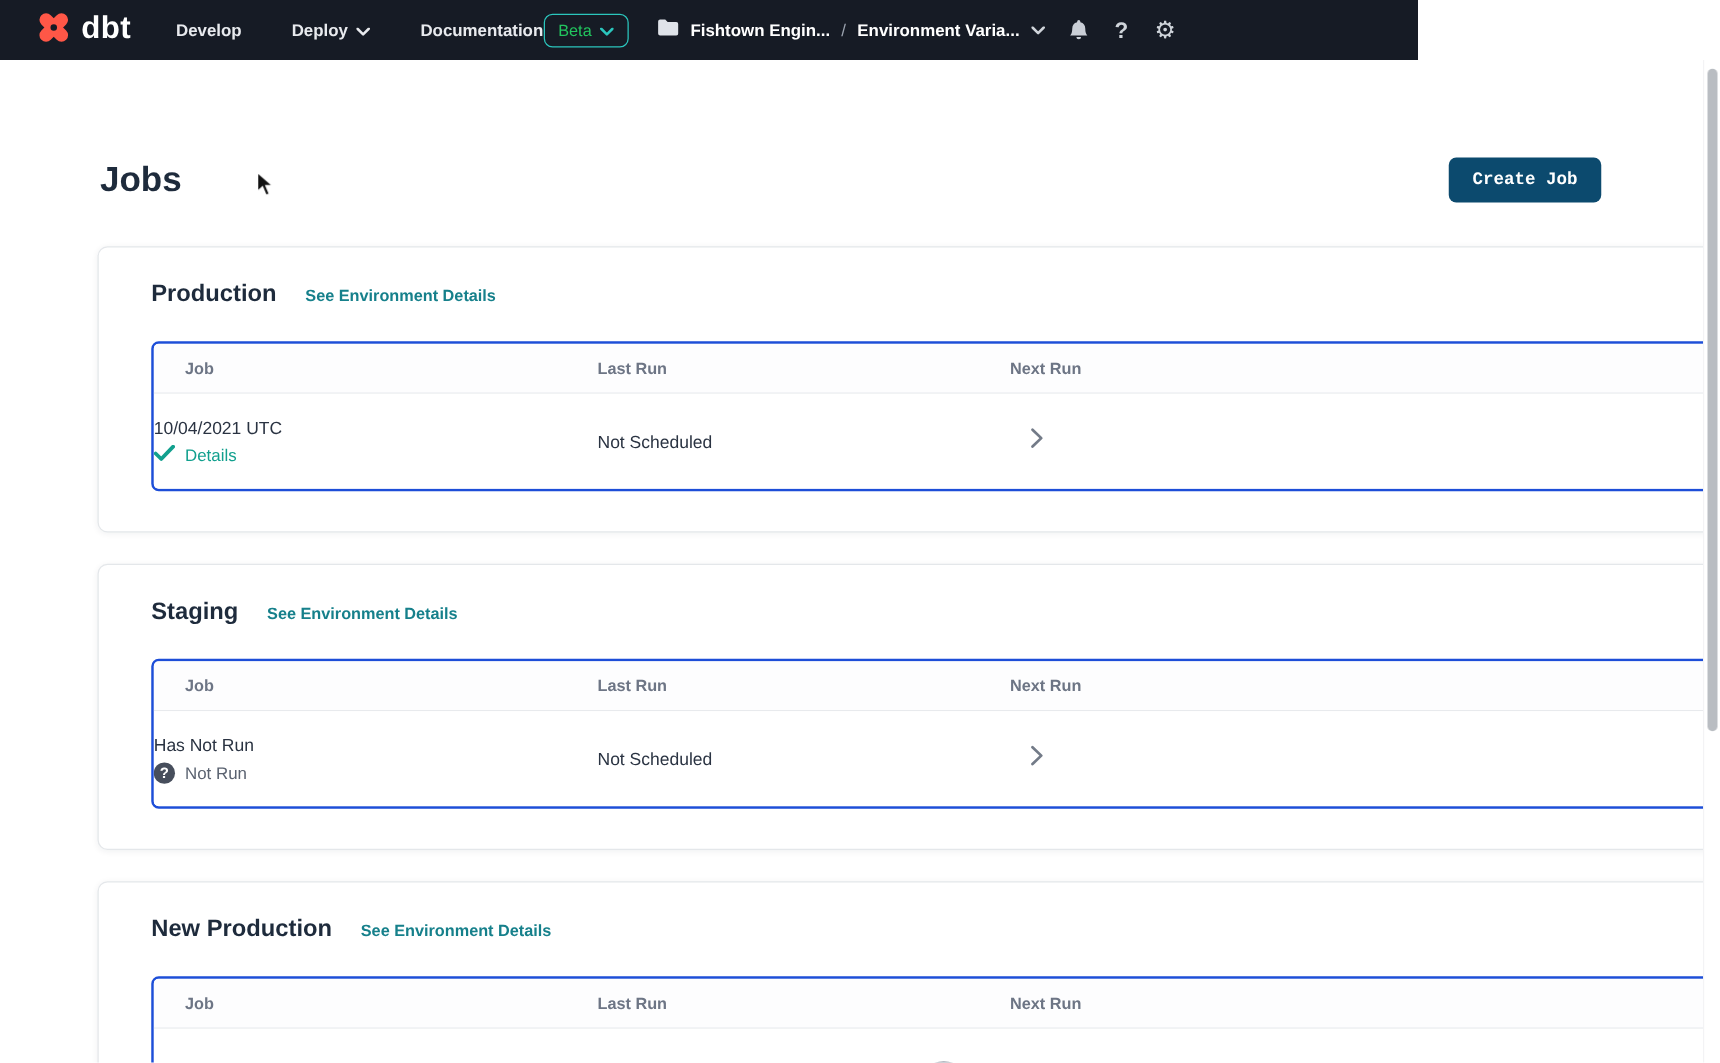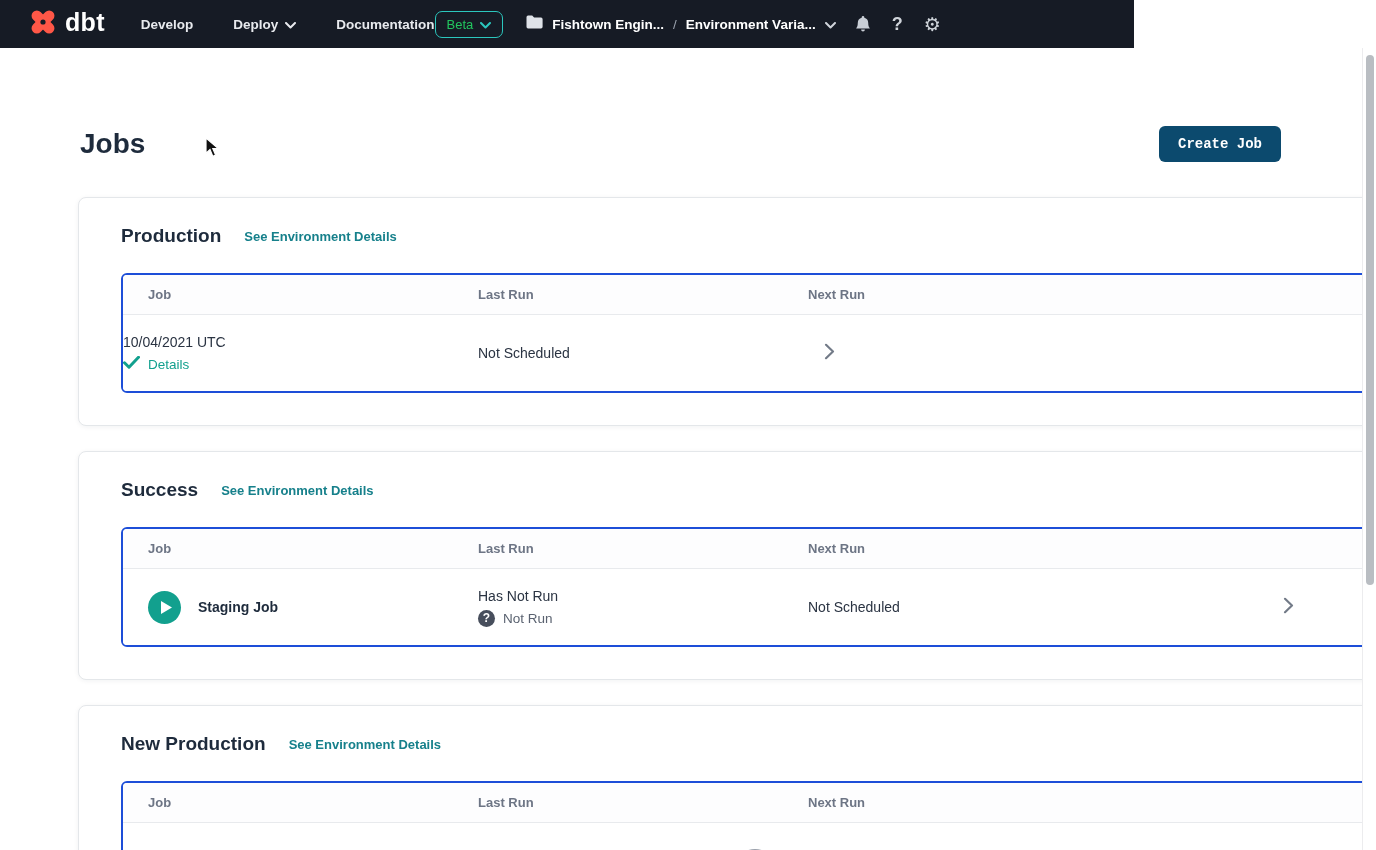--- a/index.html
+++ b/index.html
@@ -194,39 +194,31 @@
                   <path d="M2 1.8 L9 8.5 L2 15.2" stroke="#737b88" stroke-width="2.2" fill="none" stroke-linecap="round" stroke-linejoin="round"></path>
                 </svg>
             </span>
           </div>
         </div>
       </div>
     </section>
 
     <section class="env-card">
       <div class="env-head">
-        <h2 class="env-name">Success</h2>
+        <h2 class="env-name">Staging</h2>
         <a class="env-link">See Environment Details</a>
       </div>
       <div class="job-table">
         <div class="t-head">
           <div class="th-job">Job</div>
           <div>Last Run</div>
           <div>Next Run</div>
           <div></div>
         </div>
         <div class="t-row">
-          <div class="job-cell">
-            <button class="play-btn">
-              <svg width="13" height="15" viewBox="0 0 13 15" style="margin-left:3px">
-                  <path d="M1 1 L12 7.5 L1 14 Z" fill="#ffffff"></path>
-                </svg>
-            </button>
-            <span class="job-name">Staging Job</span>
-          </div>
           <div>
             <div class="lr-date">Has Not Run</div>
             <div class="lr-status notrun">
               <span class="q-circle">?</span>
               <span>Not Run</span>
             </div>
           </div>
           <div class="nextrun-cell">Not Scheduled</div>
           <div class="chev-cell">
             <span>

